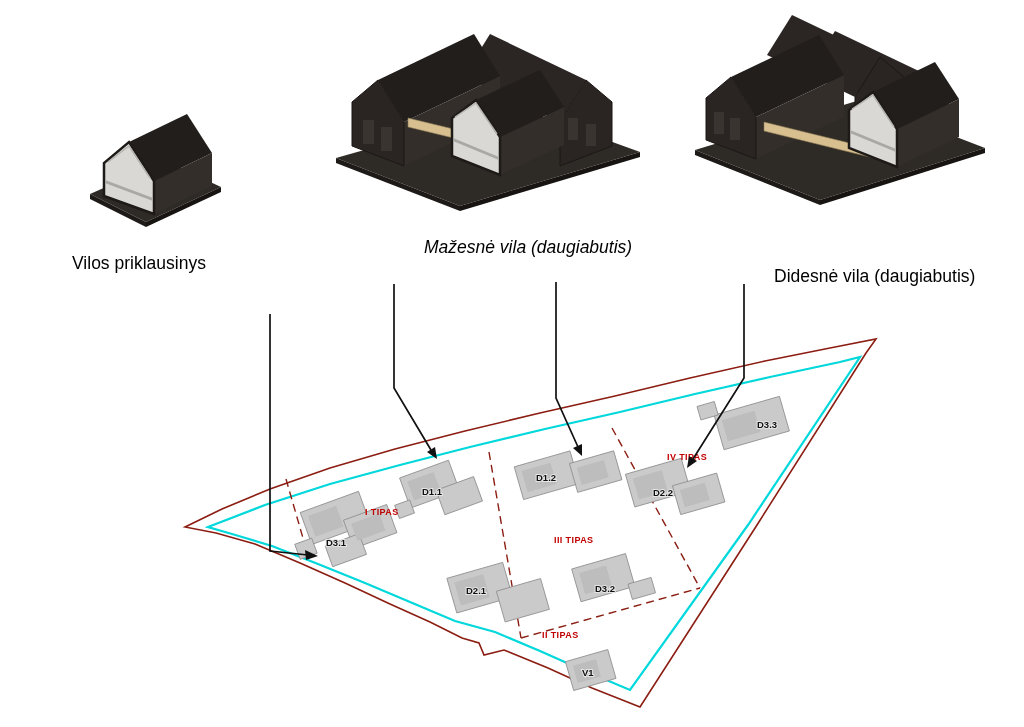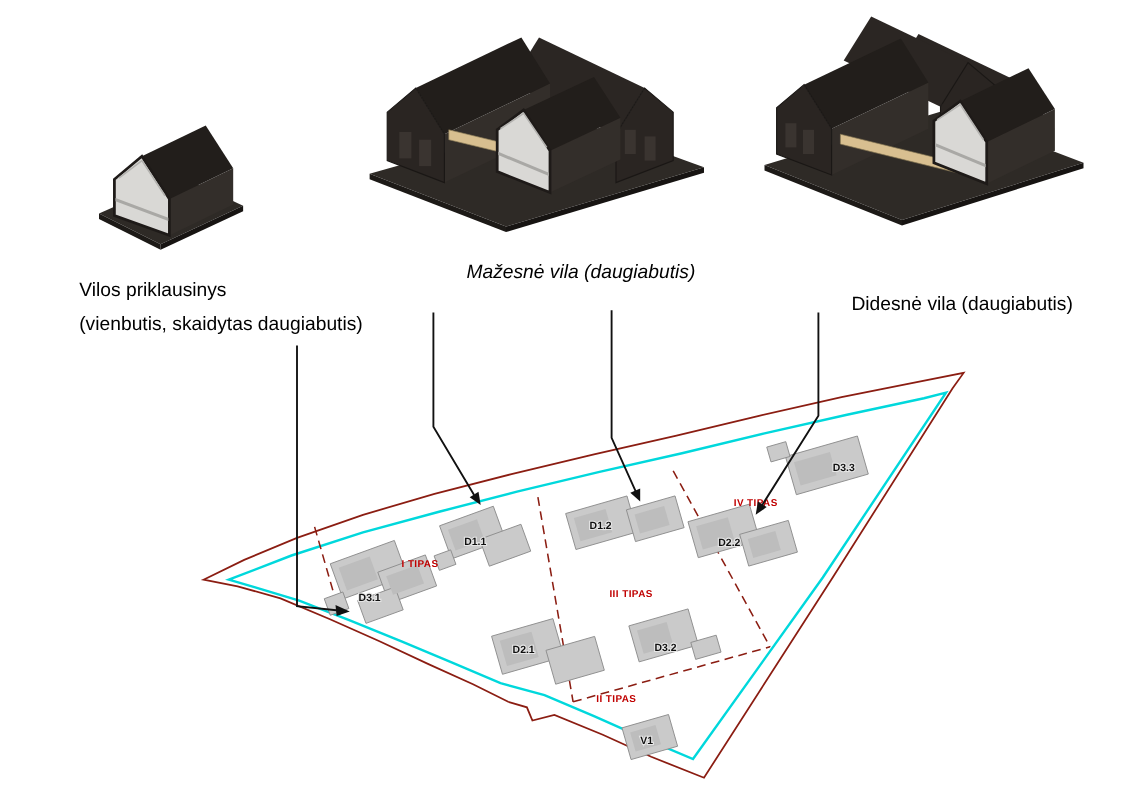--- a/index.html
+++ b/index.html
@@ -189,21 +189,20 @@
     <g fill="#111">
       <polygon points="318,556 305,550 306,560"></polygon>
       <polygon points="437,459 427,452 435,447"></polygon>
       <polygon points="582,456 573,448 582,444"></polygon>
       <polygon points="687,468 689,456 697,461"></polygon>
     </g>
   </svg>
 
   <div class="annot" style="left:38px;top:248px;">
     <span>Vilos priklausinys</span>
-    <span>(vienbutis, skaidytas daugiabutis)</span>
   </div>
   <div class="annot" style="left:390px;top:232px;font-style:italic;">
     <span>Mažesnė vila (daugiabutis)</span>
   </div>
   <div class="annot" style="left:740px;top:261px;">
     <span>Didesnė vila (daugiabutis)</span>
   </div>
 
 </div>
 

